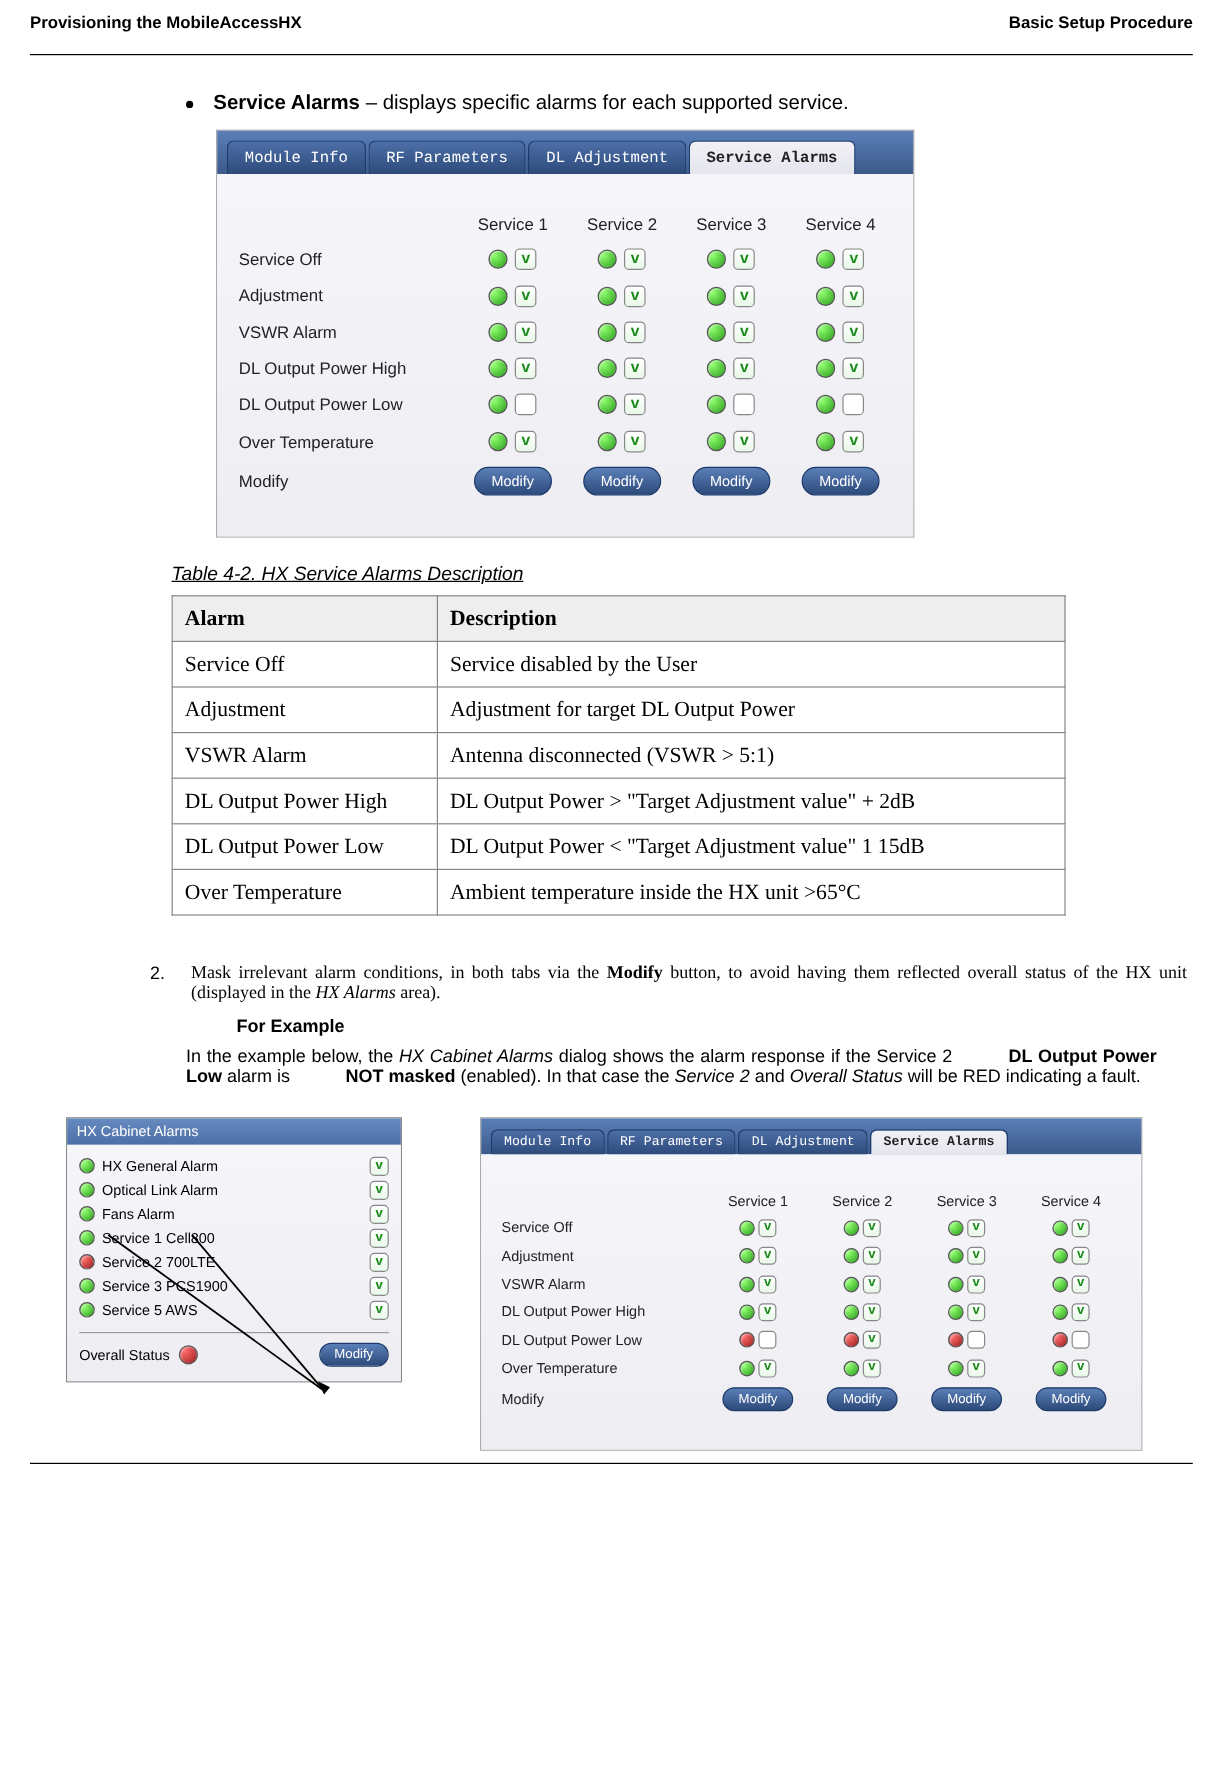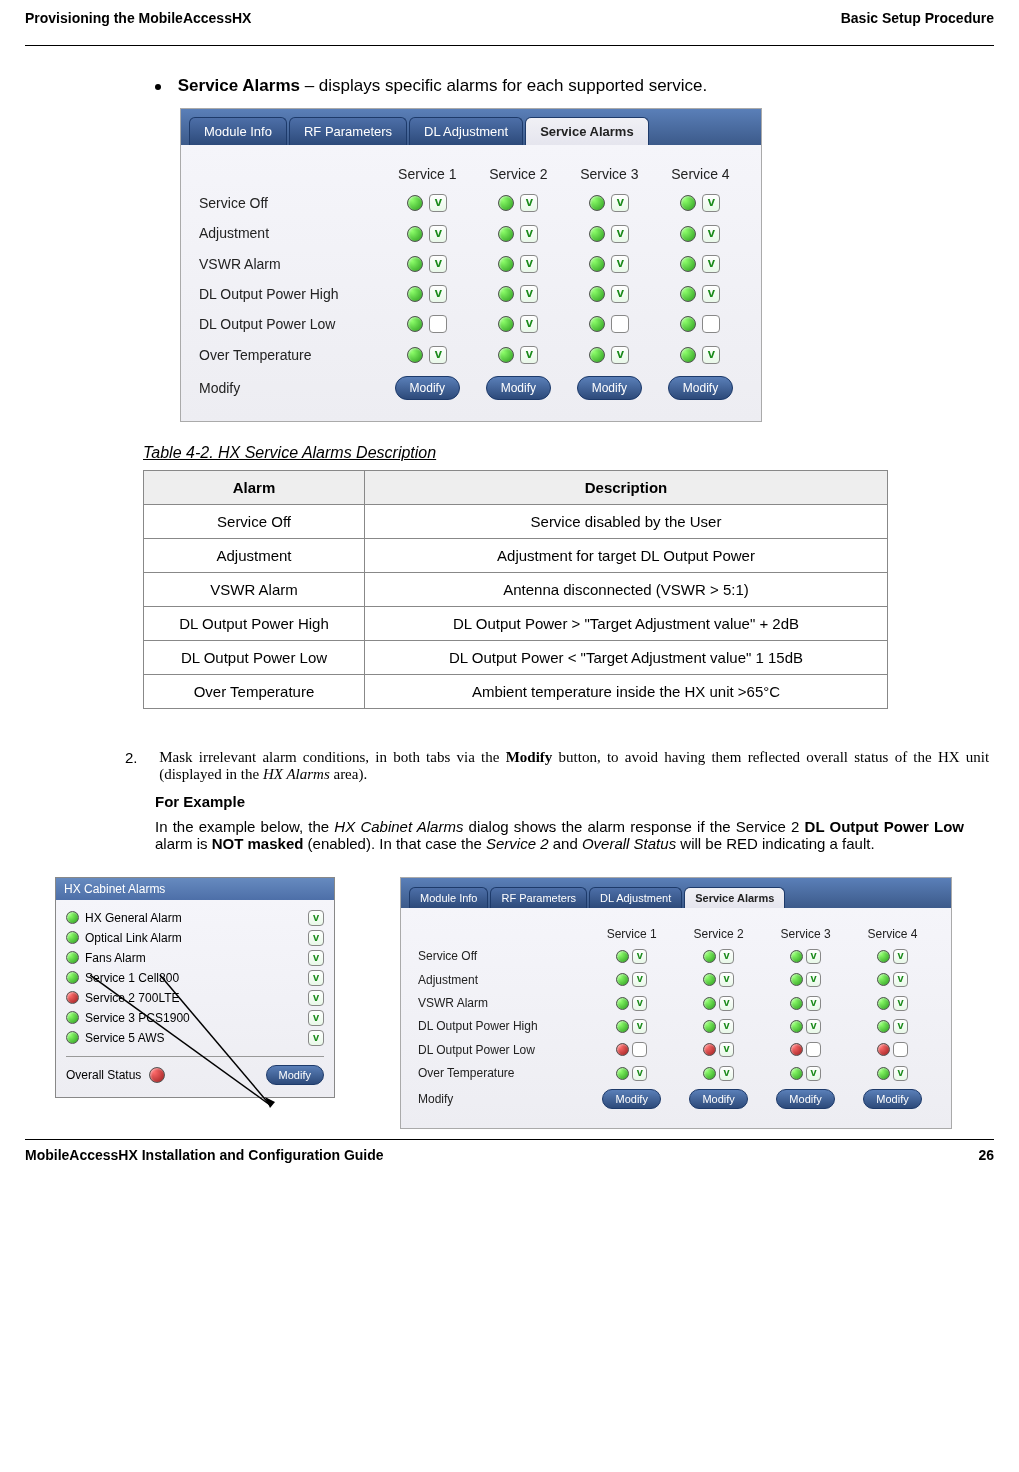--- a/index.html
+++ b/index.html
@@ -50,40 +50,41 @@
       margin-left: 155px;
       width: 580px;
       border: 1px solid #aaa;
     }
     .tab-bar {
       background: linear-gradient(#5a7fb8, #3c5a8a);
       height: 36px;
       display: flex;
       align-items: flex-end;
       padding-left: 8px;
+      font-family: Liberation Mono, monospace;
     }
     .tab {
       background: linear-gradient(#4d6fa8, #2d4a7a);
       color: white;
       font-size: 13px;
       padding: 6px 14px;
       border-radius: 6px 6px 0 0;
       margin-right: 2px;
       border: 1px solid #1d3a6a;
       border-bottom: none;
       position: relative;
     }
     .tab.active {
       background: linear-gradient(#f0f0f5, #e5e5ee);
       color: #222;
       font-weight: bold;
     }
     .panel-body {
       background: linear-gradient(#f5f5fa, #ededf2);
-      padding: 15px 15px;
+      padding: 28px 15px;
     }
     .svc-table {
       width: 100%;
       border-collapse: collapse;
     }
     .svc-table th, .svc-table td {
       text-align: left;
       font-size: 14px;
       padding: 6px 3px;
       font-weight: normal;
@@ -136,44 +137,45 @@
       text-decoration: underline;
     }
     .desc-table {
       margin-left: 118px;
       border-collapse: collapse;
       width: 745px;
     }
     .desc-table th, .desc-table td {
       border: 1px solid #888;
       padding: 8px 10px;
-      text-align: center;
-      font-size: 15px;
+      text-align: left;
+      font-size: 18px;
       vertical-align: top;
+      font-family: Liberation Serif, serif;
     }
     .desc-table th {
       background: #eee;
       font-weight: bold;
     }
     .desc-table td:first-child { width: 200px; }
     
     .numbered {
       margin: 40px 0 10px 100px;
       font-size: 15px;
     }
     .numbered .num { display: inline-block; width: 30px; }
     .numbered .body { display: inline-block; width: 830px; vertical-align: top; text-align: justify; font-family: Liberation Serif, serif; }
     .sub-para {
       margin-left: 130px;
       font-size: 15px;
       margin-top: 8px;
       margin-right: 30px;
       text-align: justify;
     }
-    .sub-para b { font-weight: bold; }
+    .sub-para b { font-weight: bold; margin-left: 42px; }
     .sub-para i { font-style: italic; }
     
     
     .dual-wrap {
       margin: 25px 0 0 30px;
       display: flex;
       gap: 65px;
       align-items: flex-start;
       position: relative;
     }
@@ -482,17 +484,13 @@
                 <td class="cell"><span class="modify-btn">Modify</span></td>
                 <td class="cell"><span class="modify-btn">Modify</span></td>
               </tr>
             </tbody>
         </table>
       </div>
     </div>
   </div>
 
   <hr class="hr-bottom">
-  <div class="footer-row">
-    <span>MobileAccessHX Installation and Configuration Guide</span>
-    <span>26</span>
-  </div>
 </div>
 
 </body></html>

